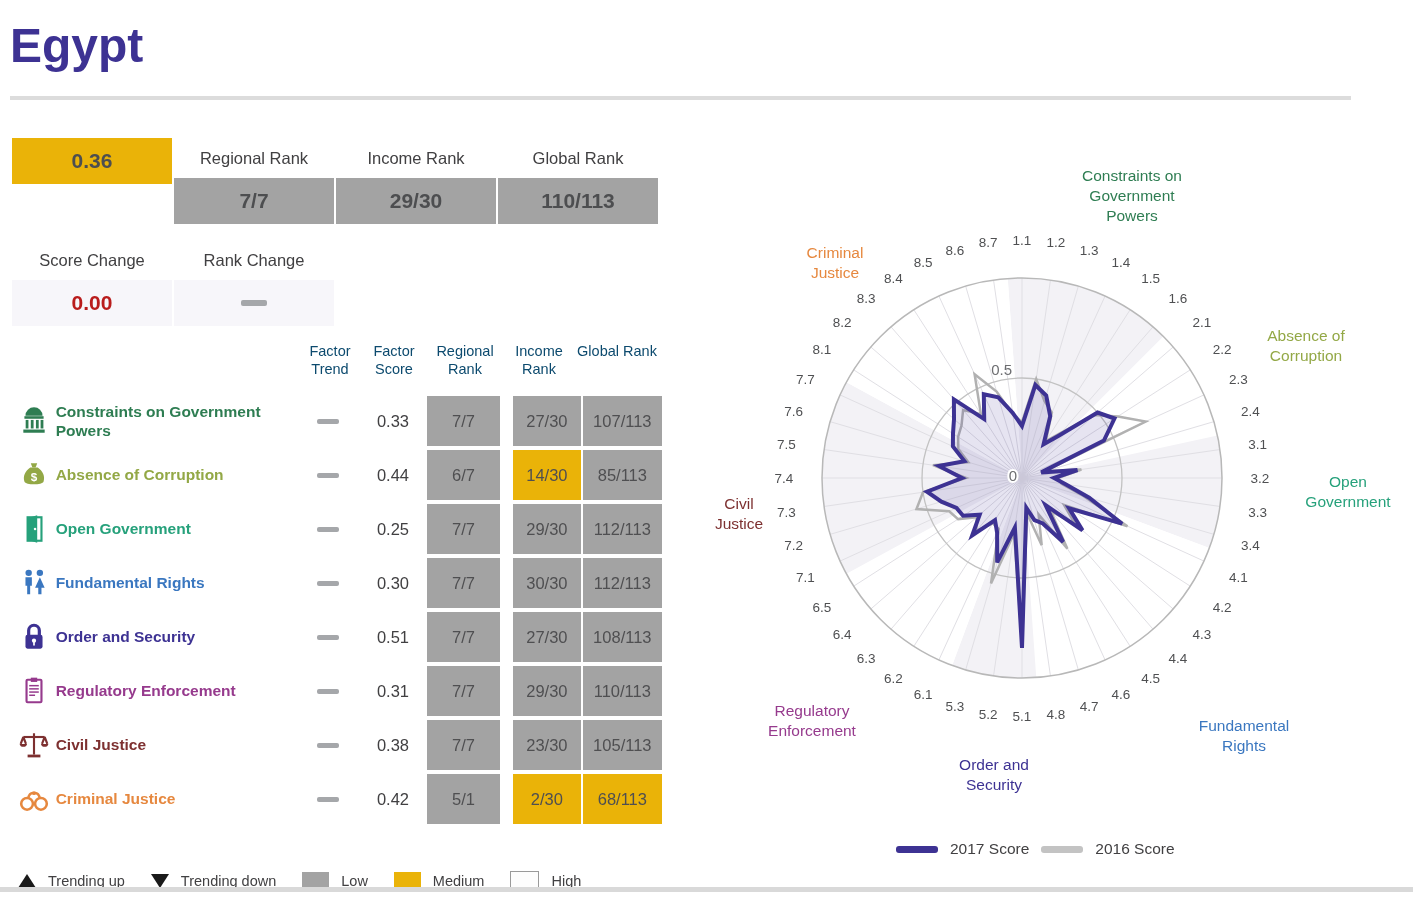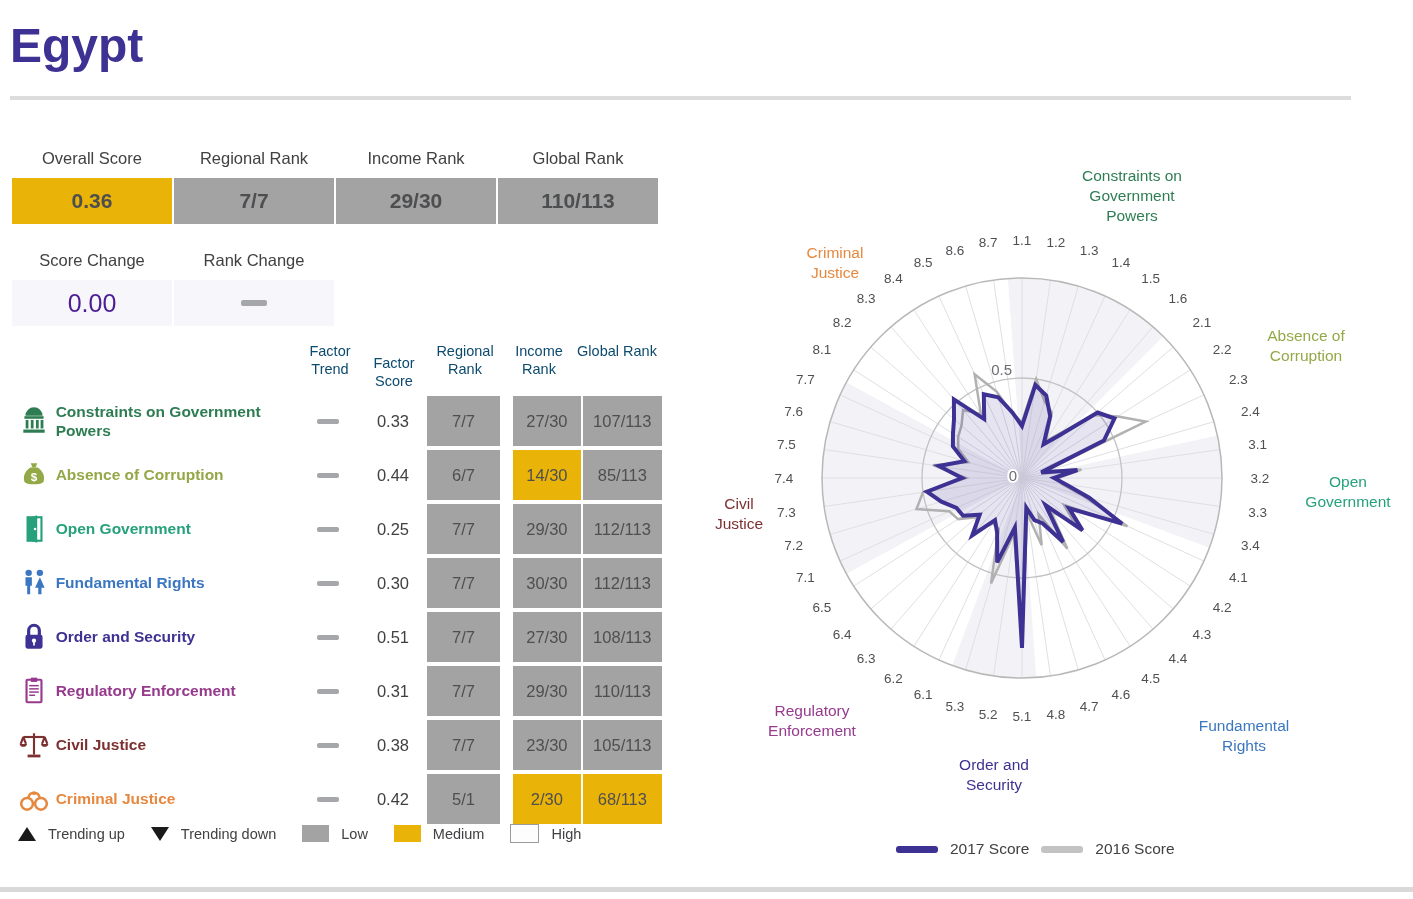--- a/index.html
+++ b/index.html
@@ -17,43 +17,43 @@
   .stats.row2{top:240px;}
   .stat{width:160px;}
   .slabel{height:40px;display:flex;align-items:center;justify-content:center;
           font-size:16.5px;color:#414042;}
   .sbox{height:46px;display:flex;align-items:center;justify-content:center;
         font-size:21px;font-weight:700;color:#4d4e50;}
   .shade-low{background:#a3a3a3;}
   .shade-medium{background:#eab308;}
   .shade-high{background:#fdfdfd;border:1.5px solid #9a9a9a;}
   .cbox{height:46px;background:#f7f6fa;display:flex;align-items:center;justify-content:center;
-        font-size:25px;font-weight:400;color:#4c1d95;}
+        font-size:21px;font-weight:700;color:#b91c1c;}
   .dash{width:26px;height:6px;border-radius:2px;background:#a5a7aa;}
   
   .ftable-head{position:absolute;left:300px;top:342px;display:flex;text-align:center;
                font-size:14.5px;line-height:1.25;color:#0c4a6e;}
   .fh{display:flex;align-items:flex-start;justify-content:center;}
-  .fh.c1{width:60px;}.fh.c2{width:64px;margin-left:2px;margin-top:12px;}.fh.c3{width:74px;margin-left:2px;}
+  .fh.c1{width:60px;}.fh.c2{width:64px;margin-left:2px;}.fh.c3{width:74px;margin-left:2px;}
   .fh.c4{width:68px;margin-left:3px;}.fh.c5{width:84px;margin-left:2px;}
   
   .frows{position:absolute;left:12px;top:394px;width:650px;}
   .frow{height:54px;display:flex;align-items:center;}
   .ficon{width:44px;display:flex;align-items:center;justify-content:center;}
   .flabel{width:244px;font-size:15.5px;font-weight:700;line-height:1.25;}
   .ftrend{width:62px;display:flex;align-items:center;justify-content:center;}
   .ftrend .dash{width:22px;height:5px;}
   .fscore{width:64px;margin-left:2px;text-align:center;font-size:16.5px;color:#414042;}
   .fcell{height:50px;display:flex;align-items:center;justify-content:center;
          font-size:16.5px;color:#4f4f51;}
   .fcell.c3{width:74px;margin-left:2px;}
   .fcell.c4{width:68px;margin-left:13px;}
   .fcell.c5{width:80px;margin-left:2px;}
   
-  .tlegend{position:absolute;left:18px;top:824px;display:flex;align-items:center;
+  .tlegend{position:absolute;left:18px;top:871px;display:flex;align-items:center;
            font-size:14.5px;color:#414042;}
   .tri-up{width:0;height:0;border-left:9px solid transparent;border-right:9px solid transparent;
           border-bottom:14px solid #1a1a1a;}
   .tri-down{width:0;height:0;border-left:9px solid transparent;border-right:9px solid transparent;
             border-top:14px solid #1a1a1a;}
   .tlegend .lab{margin:0 26px 0 12px;}
   .swatch{width:27px;height:17px;}
   
   .radar{position:absolute;left:660px;top:145px;}
   .chart-legend{position:absolute;left:884px;top:840px;display:flex;align-items:center;
@@ -66,21 +66,20 @@
 </head>
 <body>
 
 <div class="page">
 
   <div class="country-title">Egypt</div>
   <div class="rule-top"></div>
 
   <div class="stats row1">
     <div class="stat">
-      <div class="slabel">Overall Score</div>
       <div class="sbox shade-medium">0.36</div>
     </div>
     <div class="stat">
       <div class="slabel">Regional Rank</div>
       <div class="sbox shade-low">7/7</div>
     </div>
     <div class="stat">
       <div class="slabel">Income Rank</div>
       <div class="sbox shade-low">29/30</div>
     </div>

